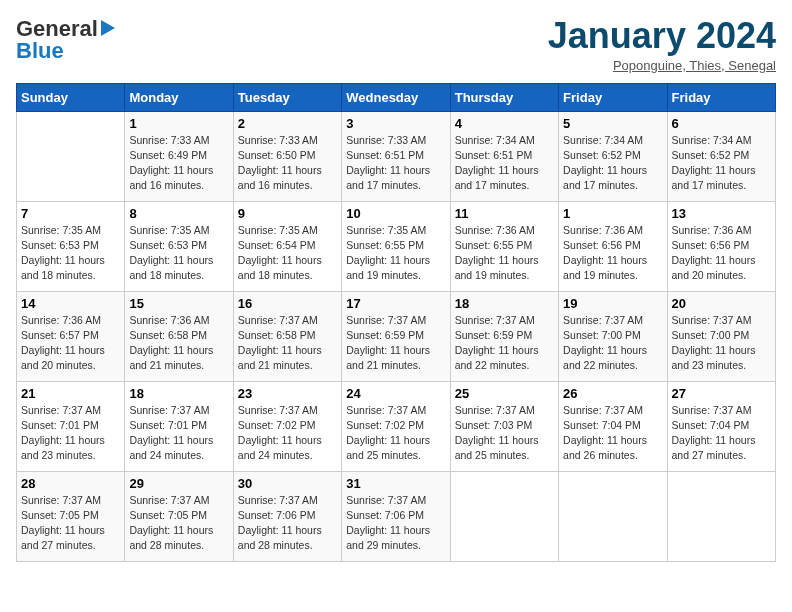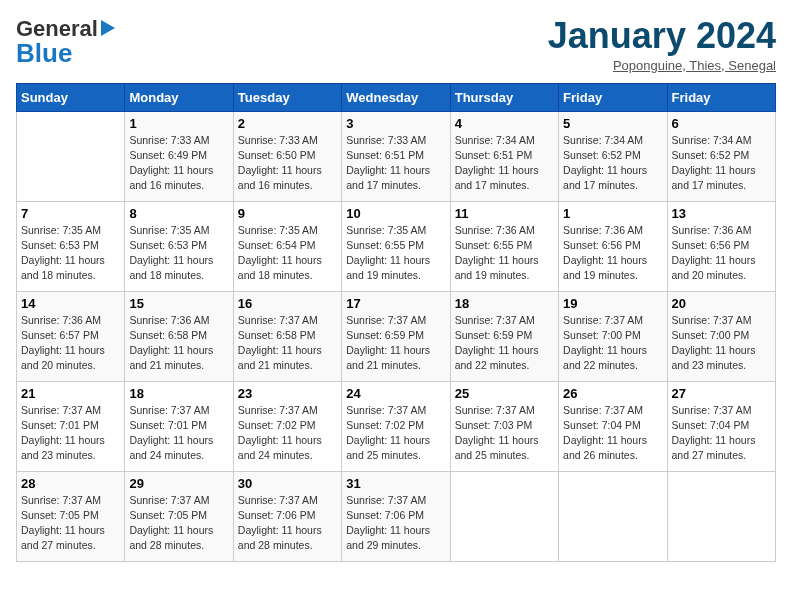--- a/index.html
+++ b/index.html
@@ -80,21 +80,21 @@
   </style>
 </head>
 <body>
 
 <div class="header-section">
   <div class="logo">
     <div style="display:flex;align-items:center;">
       <span style="font-size:22px;font-weight:bold;color:#333;">General</span>
       <span style="display:inline-block;width:0;height:0;border-top:8px solid transparent;border-bottom:8px solid transparent;border-left:14px solid #1a78c2;margin-left:3px;margin-top:-2px;"></span>
     </div>
-    <span style="font-size:26px;font-weight:bold;color:#1a78c2;display:block;margin-top:-4px;">Blue</span>
+    <span style="font-size:22px;font-weight:bold;color:#1a78c2;display:block;margin-top:-4px;">Blue</span>
   </div>
   <div class="title-section">
     <div class="month-title">January 2024</div>
     <div class="location-title">Poponguine, Thies, Senegal</div>
   </div>
 </div>
 
 <table>
   <thead>
     <tr>

